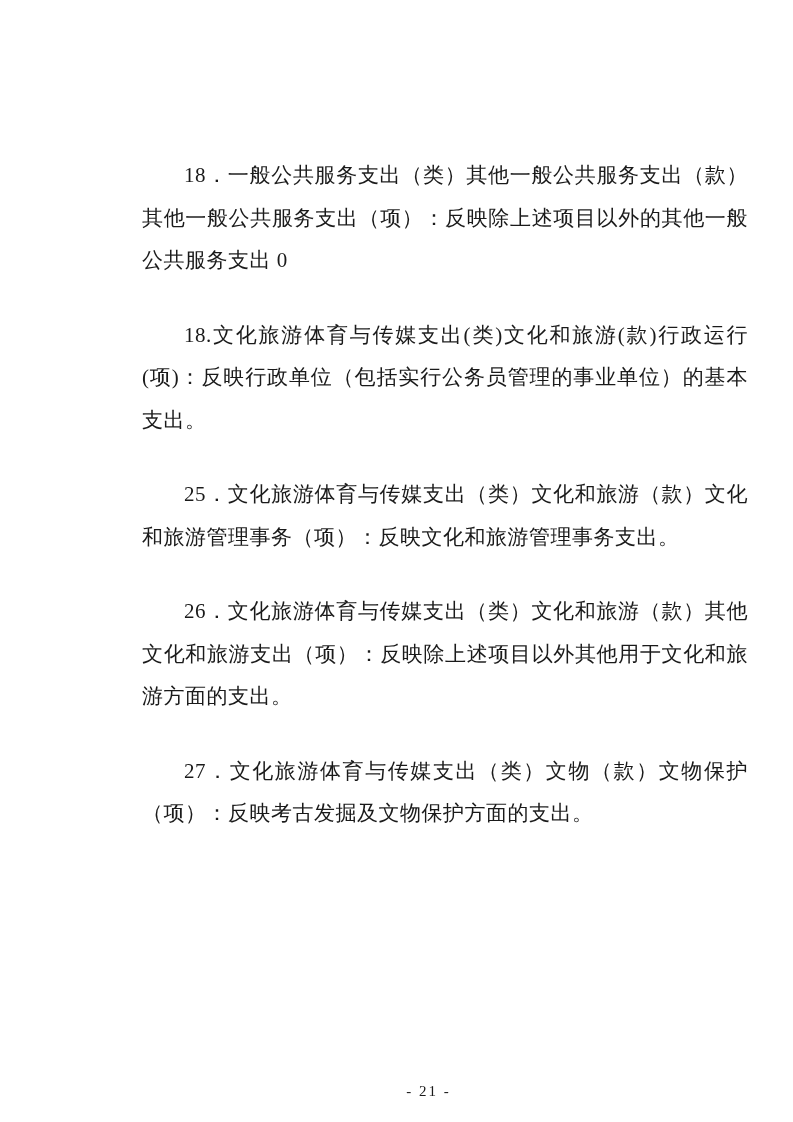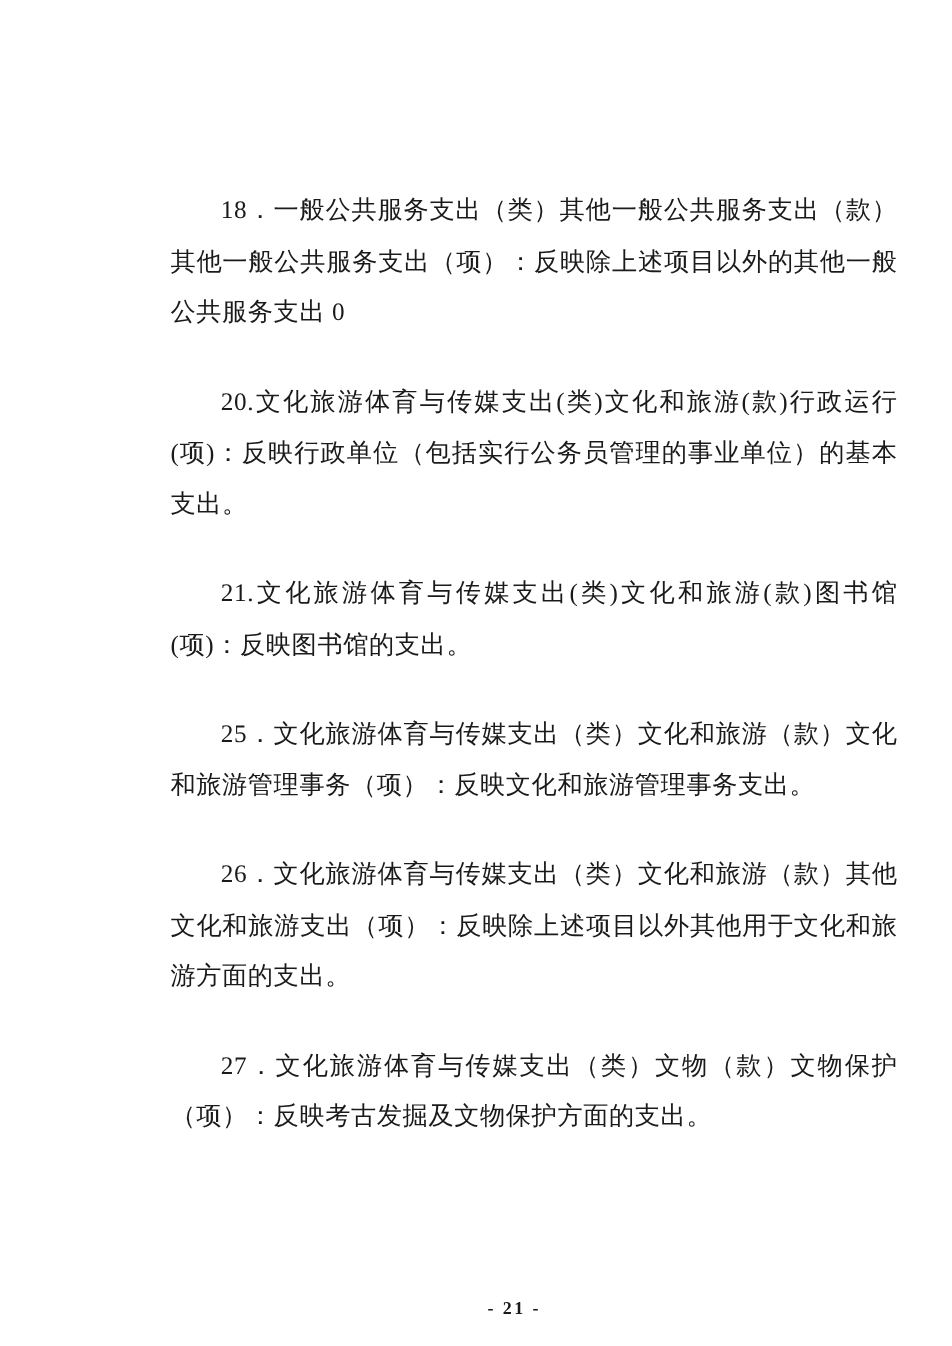--- a/index.html
+++ b/index.html
@@ -36,31 +36,29 @@
     left: 0;
     top: 1034px;
     width: 100%;
     text-align: center;
   }
   .page-number {
     font-size: 15px;
     letter-spacing: 2px;
     color: #1a1a1a;
     font-family: "Liberation Serif", "DejaVu Serif", serif;
-    font-weight: bold;
   }
 </style>
 </head>
 <body>
 
 <div class="page">
   <div class="content">
     <p class="para">18．一般公共服务支出（类）其他一般公共服务支出（款）其他一般公共服务支出（项）：反映除上述项目以外的其他一般公共服务支出 0</p>
-    <p class="para">20.文化旅游体育与传媒支出(类)文化和旅游(款)行政运行(项)：反映行政单位（包括实行公务员管理的事业单位）的基本支出。</p>
-    <p class="para">21.文化旅游体育与传媒支出(类)文化和旅游(款)图书馆(项)：反映图书馆的支出。</p>
+    <p class="para">18.文化旅游体育与传媒支出(类)文化和旅游(款)行政运行(项)：反映行政单位（包括实行公务员管理的事业单位）的基本支出。</p>
     <p class="para">25．文化旅游体育与传媒支出（类）文化和旅游（款）文化和旅游管理事务（项）：反映文化和旅游管理事务支出。</p>
     <p class="para">26．文化旅游体育与传媒支出（类）文化和旅游（款）其他文化和旅游支出（项）：反映除上述项目以外其他用于文化和旅游方面的支出。</p>
     <p class="para">27．文化旅游体育与传媒支出（类）文物（款）文物保护（项）：反映考古发掘及文物保护方面的支出。</p>
   </div>
   <div class="footer">
     <span class="page-number">- 21 -</span>
   </div>
 </div>
 
 </body></html>

